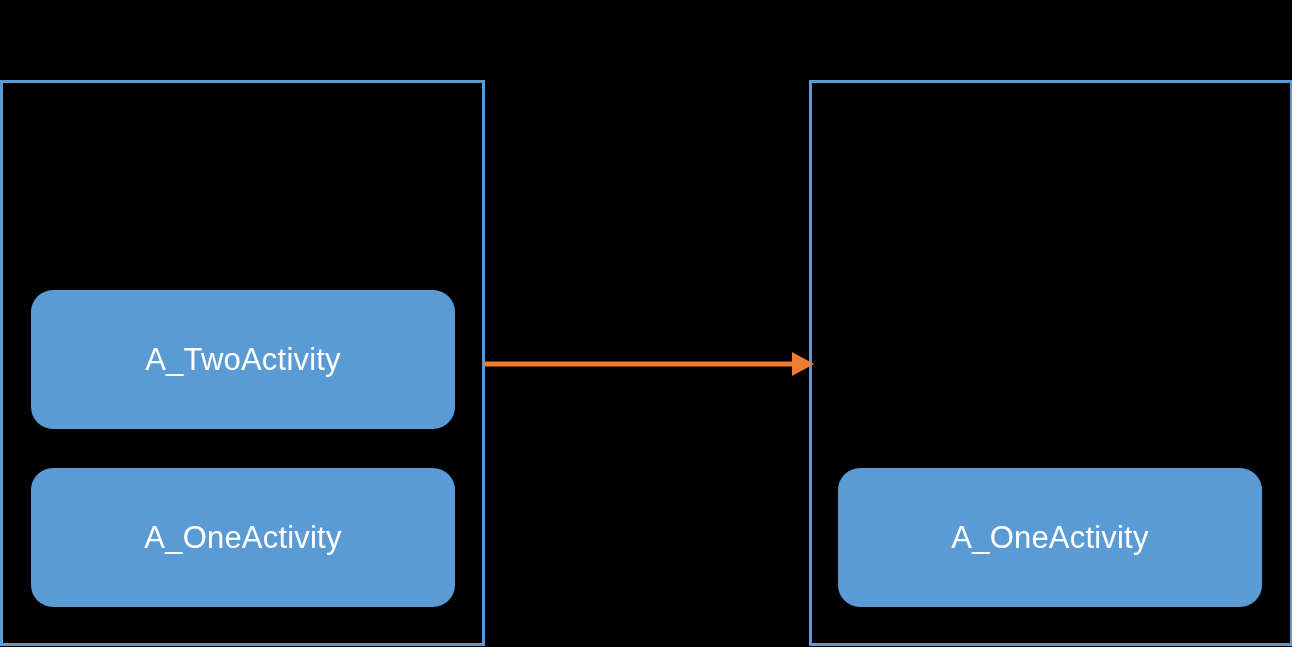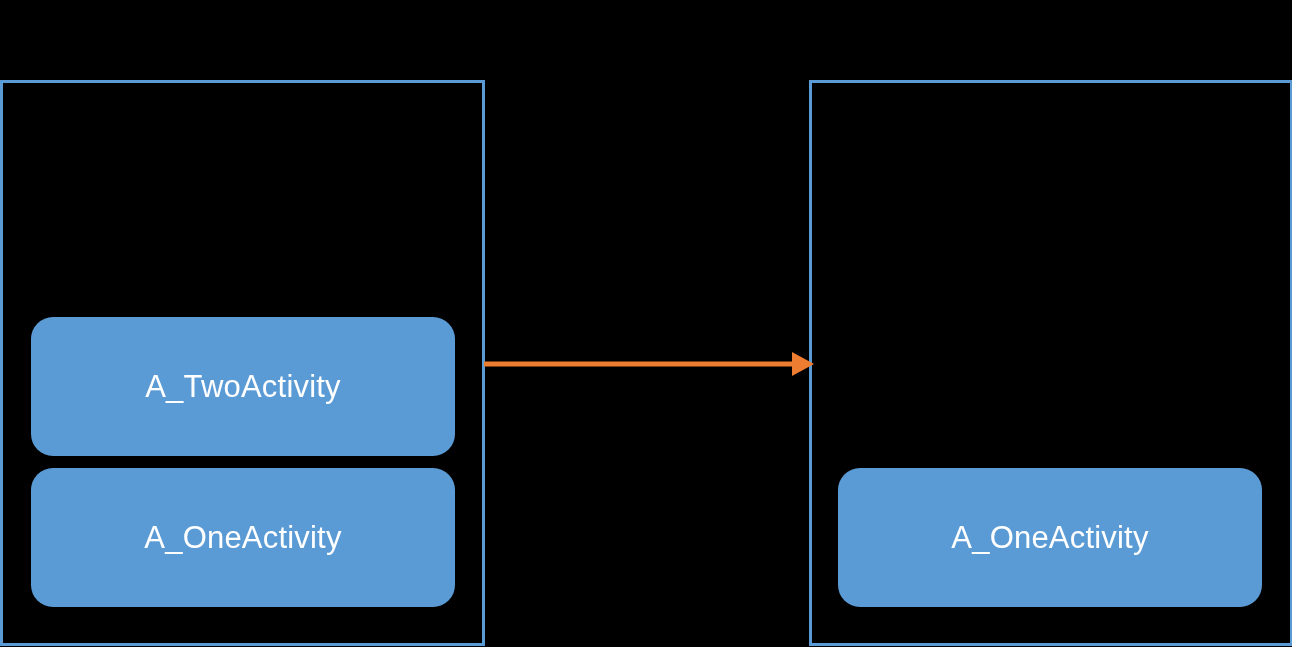--- a/index.html
+++ b/index.html
@@ -58,21 +58,20 @@
     line-height: 1;
     white-space: nowrap;
     text-align: center;
   }
 
   #node-two-before {
     left: 31px;
     top: 290px;
     width: 424px;
     height: 139px;
-    margin-top: 27px;
   }
   #node-one-before {
     left: 31px;
     top: 468px;
     width: 424px;
     height: 139px;
   }
   #node-one-after {
     left: 838px;
     top: 468px;

